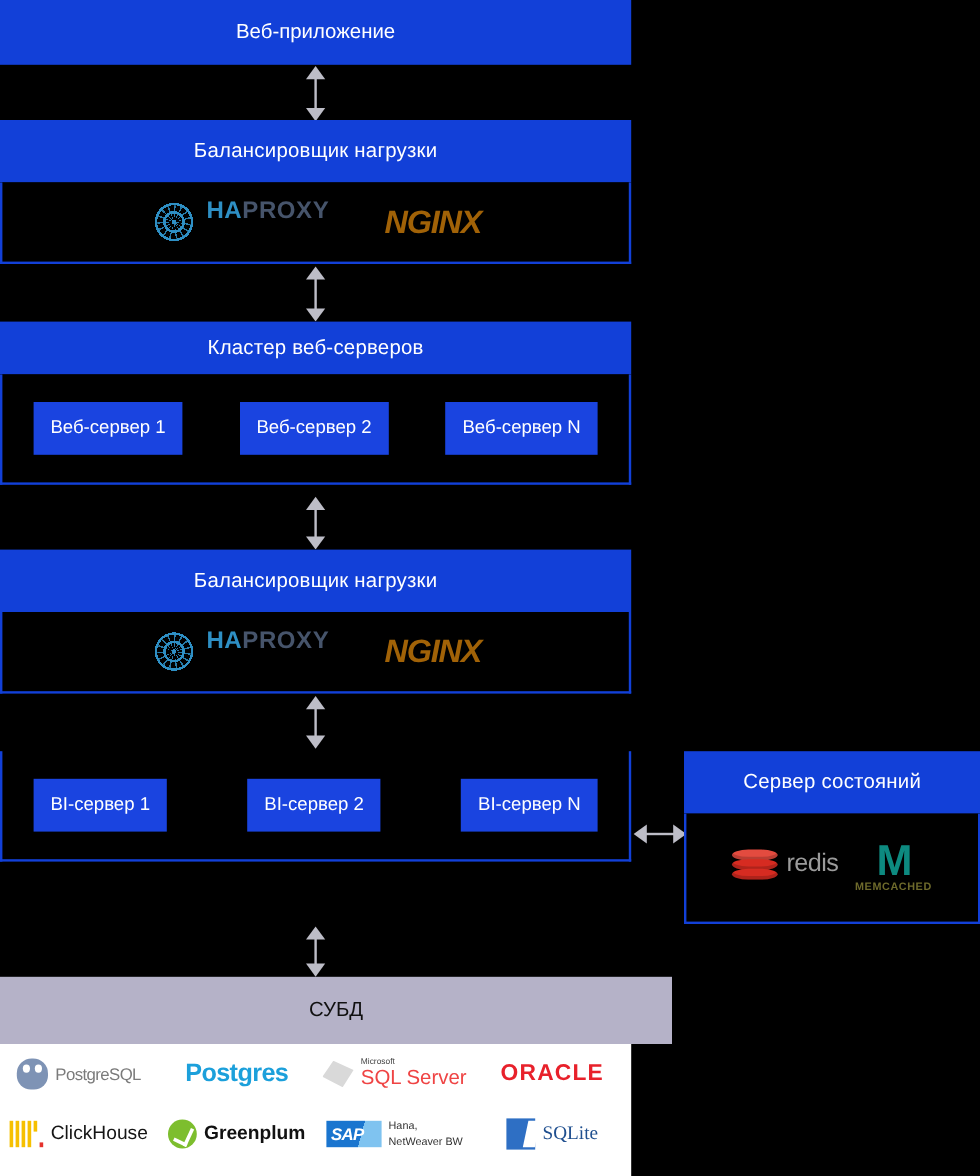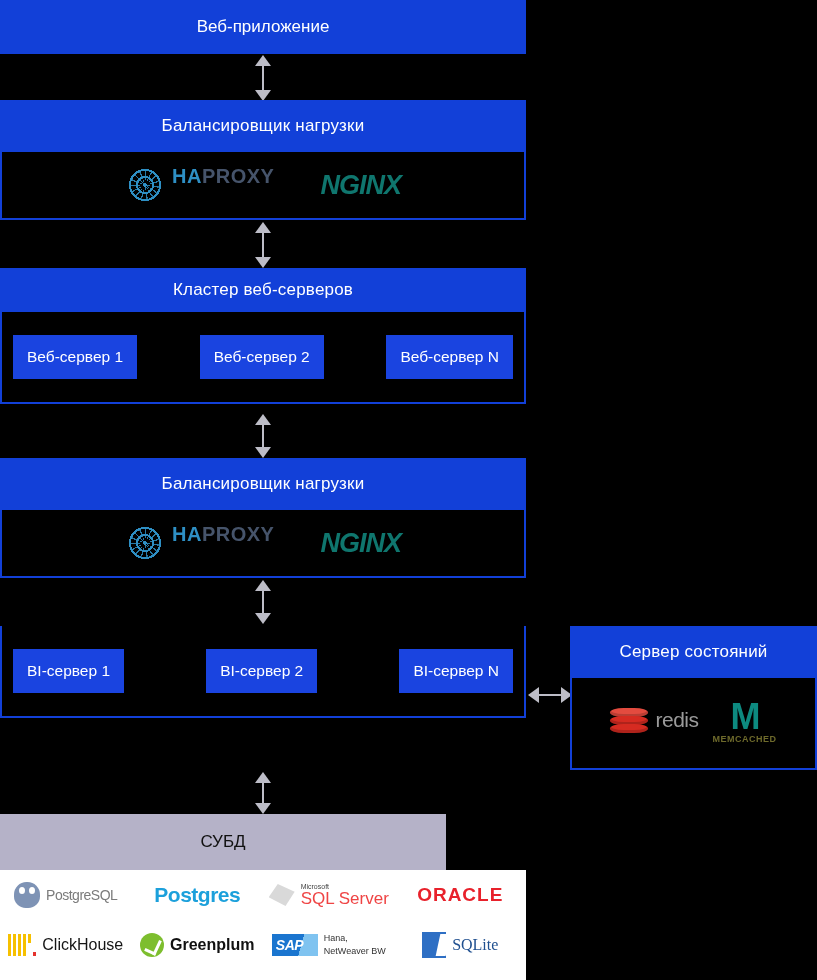--- a/index.html
+++ b/index.html
@@ -32,21 +32,21 @@
   
   .plain-head {
     position: absolute;
     background: #1240D8;
     color: #fff;
     font-size: 17px;
     display: flex; align-items: center; justify-content: center;
   }
 
   
-  .chips { display: flex; width: 100%; justify-content: space-between; padding: 0 11px; gap: 30px; }
+  .chips { display: flex; width: 100%; justify-content: space-between; padding: 0 26px; gap: 30px; }
   .chip {
     background: #1A44E0;
     color: #ffffff;
     font-size: 15.5px;
     height: 44px;
     display: flex; align-items: center; justify-content: center;
     padding: 0 14px;
     white-space: nowrap;
   }
 
@@ -91,21 +91,21 @@
   .hap-mark::after{
     content:""; position:absolute; inset:6px; border-radius:50%;
     background: repeating-conic-gradient(from 0deg, #2E8FC4 0 6deg, transparent 6deg 24deg);
     opacity:.85;
   }
   .hap-txt { font-size: 20px; font-weight: bold; letter-spacing: .5px; }
   .hap-txt .ha { color: #2E8FC4; }
   .hap-txt .proxy { color: #46546B; }
 
   
-  .ngx-txt { font-size: 27px; font-weight: bold; color: #0f766e; letter-spacing: -1px; font-style: italic; }
+  .ngx-txt { font-size: 27px; font-weight: bold; color: #a16207; letter-spacing: -1px; font-style: italic; }
 
   
   .redis-mark {
     width: 38px; height: 30px; position: relative;
   }
   .redis-mark i {
     position: absolute; left: 0; width: 38px; height: 9px;
     background: #D62B21; border-radius: 50% / 70%;
     box-shadow: inset 0 -3px 0 rgba(0,0,0,.18);
   }
@@ -274,21 +274,21 @@
       </div>
     </div>
   </div>
 
   <div class="v-arrow" style="left:252px; top:772px; height:42px;">
     <span class="tip up"></span>
     <span class="stem"></span>
     <span class="tip down"></span>
   </div>
 
-  <div id="dbms-head" style="left:0; top:814px; width:446px; height:56px;">
+  <div id="dbms-head" style="left:0; top:814px; width:560px; height:56px;">
     <span>СУБД</span>
   </div>
 
   <div id="dbms-body" style="left:0; top:870px; width:526px; height:110px;">
 
     <div class="db-row">
       <div class="db-cell">
         <span class="pg-elephant"></span>
         <span class="pg-txt">PostgreSQL</span>
       </div>

